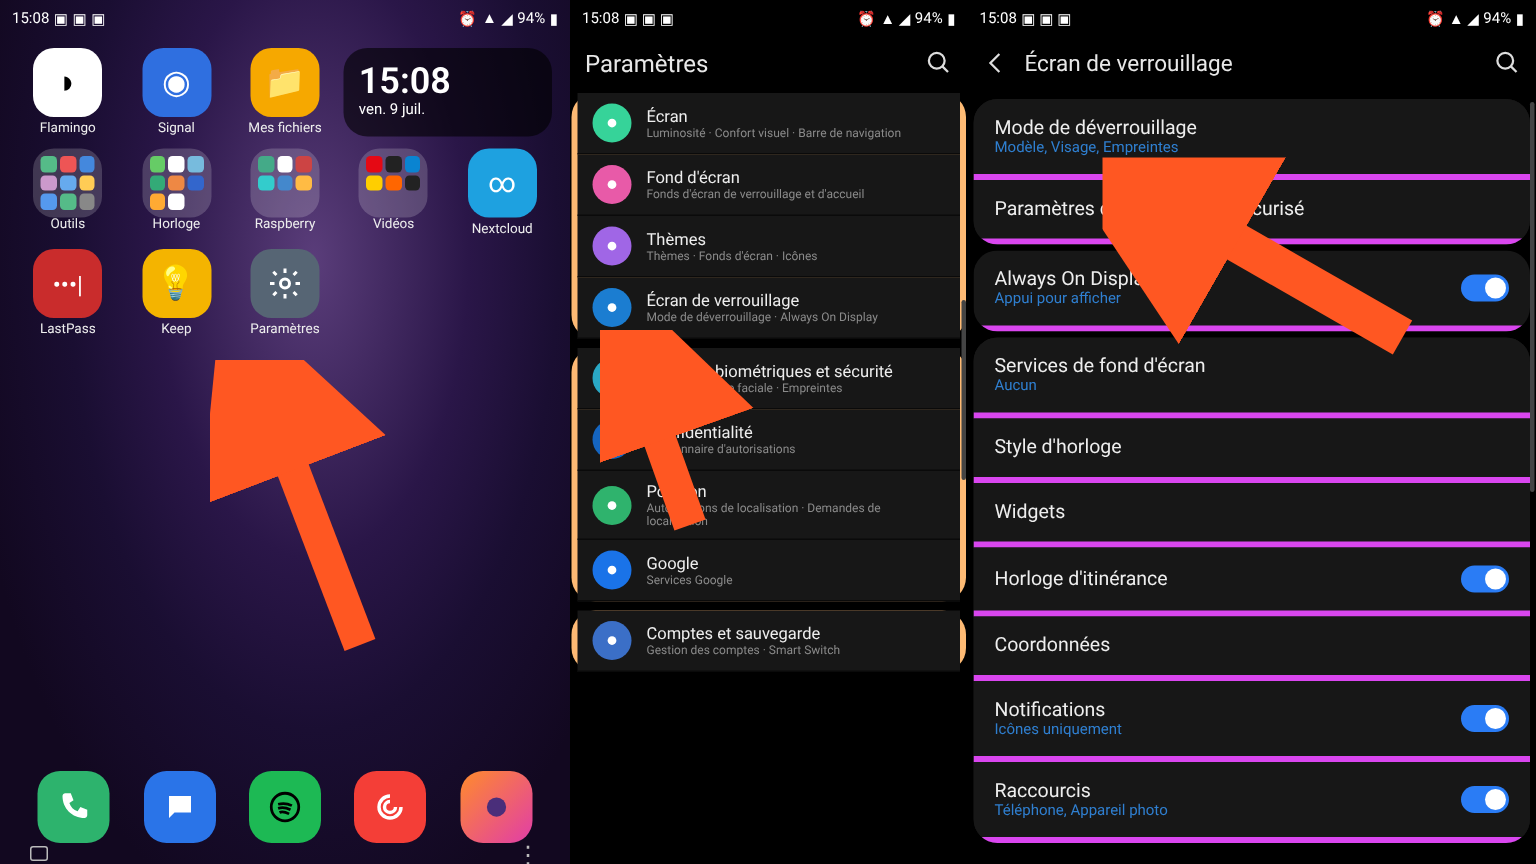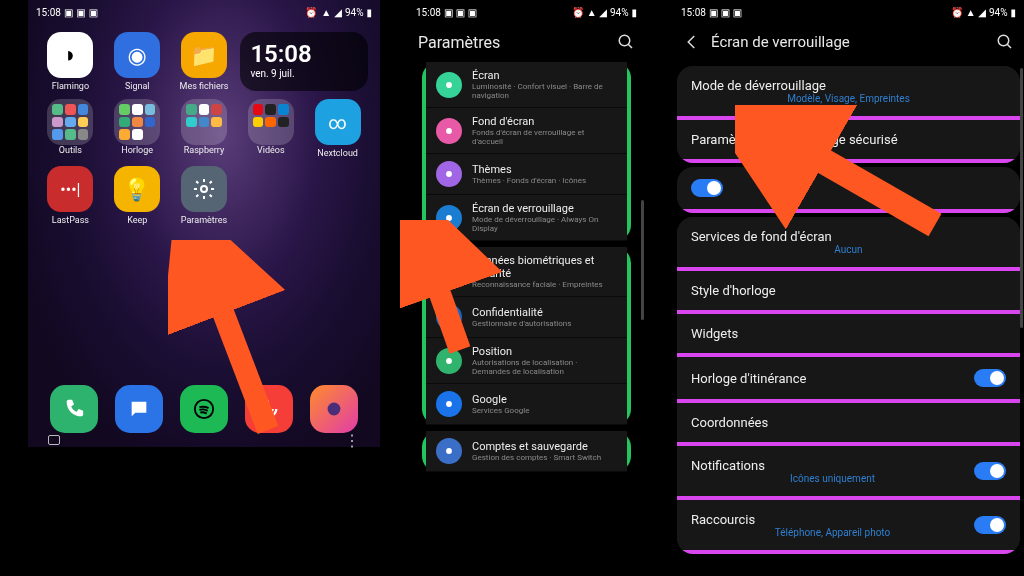--- a/index.html
+++ b/index.html
@@ -4,21 +4,21 @@
 <style>
   * { box-sizing: border-box; margin: 0; padding: 0; }
   body {
     width: 1024px; height: 576px;
     display: flex;
     font-family: -apple-system, BlinkMacSystemFont, "Segoe UI", Roboto, sans-serif;
     background: #000;
     color: #e8e8e8;
     overflow: hidden;
   }
-  .panel { position: relative; height: 447px; padding-left: 28px; }
+  .panel { position: relative; height: 576px; }
   .p1 { width: 380px; }
   .p2 { width: 265px; background: #000; }
   .p3 { width: 379px; background: #000; }
 
   
   .statusbar {
     height: 22px; padding: 3px 8px 0 8px;
     display: flex; justify-content: space-between;
     font-size: 10px; color: #fff;
   }
@@ -64,36 +64,36 @@
 
   
   .toolbar{height:40px;display:flex;align-items:center;padding:0 10px;gap:10px;font-size:15px;}
   .toolbar .sp{flex:1;}
   .list{padding:0 4px;}
   .item{
     background:#171717;border-radius:12px;margin:3px 2px;
     display:flex;gap:10px;padding:7px 10px;align-items:center;
   }
   .p2 .item{border-radius:0;margin:0;border-bottom:1px solid #0a0a0a;}
-  .p2 .list{background:#22c55e;margin:0 14px;border-radius:16px;}
+  .p2 .list{background:#fdba74;margin:0 1px;border-radius:16px;}
   .p2 .gap{height:6px;}
   .icircle{width:26px;height:26px;border-radius:50%;flex-shrink:0;display:flex;align-items:center;justify-content:center;}
   .item .txt{flex:1;min-width:0;}
   .item .title{font-size:12px;color:#eee;}
   .item .sub{font-size:9px;color:#8a8a8a;}
   .p2 .item .title{font-size:11px;}
   .p2 .item .sub{font-size:8px;}
   .p3 .row{
     background:#171717;display:flex;align-items:center;
     padding:12px 14px;border-bottom:4px solid #d946ef;
   }
   .p3 .group{background:#171717;margin:4px 4px;border-radius:16px;overflow:hidden;}
   .p3 .row .txt{flex:1;}
   .p3 .row .title{font-size:13px;color:#eee;}
-  .p3 .row .sub{font-size:10px;color:#2f7fd0;text-align:center;}
+  .p3 .row .sub{font-size:10px;color:#2f7fd0;}
   .toggle{width:32px;height:18px;border-radius:10px;background:#2a7cf5;position:relative;}
   .toggle::after{content:"";position:absolute;right:2px;top:2px;width:14px;height:14px;border-radius:50%;background:#fff;}
   .scroll-ind{position:absolute;right:1px;width:3px;background:#444;border-radius:2px;}
 
   
   .arrow{position:absolute;pointer-events:none;}
 
   svg { display: block; }
 </style>
 </head>
@@ -444,20 +444,24 @@
           </div>
         </div>
         <div class="row">
           <div class="txt">
             <div class="title">Paramètres de verrouillage sécurisé</div>
           </div>
         </div>
       </div>
       <div class="group">
         <div class="row">
+          <div class="txt">
+            <div class="title">Always On Display</div>
+            <div class="sub">Appui pour afficher</div>
+          </div>
           <div class="toggle"></div>
         </div>
       </div>
       <div class="group">
         <div class="row">
           <div class="txt">
             <div class="title">Services de fond d'écran</div>
             <div class="sub">Aucun</div>
           </div>
         </div>

